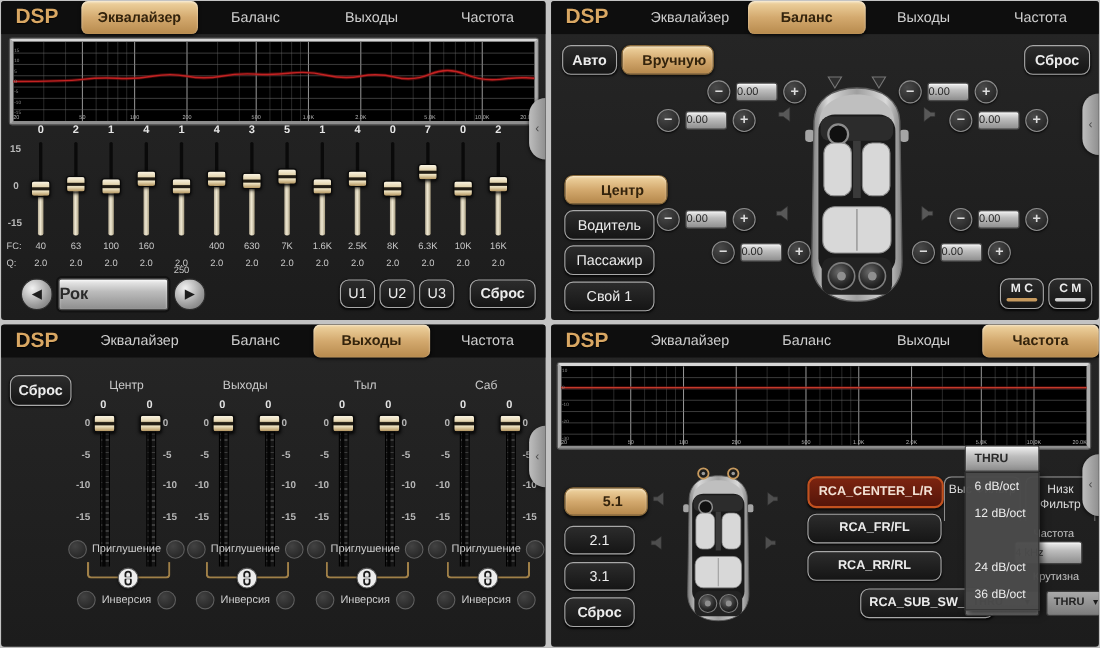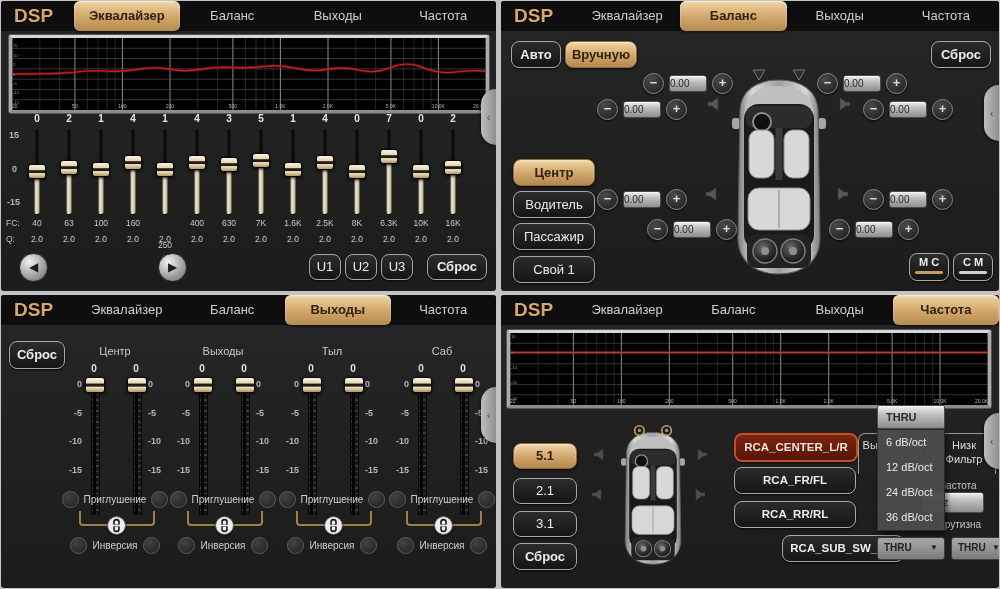--- a/index.html
+++ b/index.html
@@ -7,21 +7,21 @@
   #stage{position:relative;width:1000px;height:589px;background:#c3c3c3;overflow:hidden;}
   .panel{position:absolute;background:linear-gradient(180deg,#262626,#1c1c1c);overflow:hidden;border-radius:3px;}
   
   .hdr{position:absolute;left:0;top:0;right:0;height:30px;background:#0e0e0e;display:flex;align-items:stretch;}
   .logo{width:60px;color:#d9a763;font-size:19px;font-weight:bold;line-height:30px;padding-left:13px;text-shadow:0 1px 1px #000;}
   .tabs{flex:1;display:flex;}
   .tab{flex:1;text-align:center;color:#cfcfcf;font-size:13px;line-height:30px;cursor:pointer;}
   .tab.active{background:linear-gradient(180deg,#f0d5a2,#d3a96e 50%,#b78a4d);color:#33230c;font-weight:bold;border-radius:6px;box-shadow:inset 0 1px 2px rgba(255,255,255,.6),0 1px 3px rgba(0,0,0,.7);}
   
   .btn-dark{position:absolute;background:linear-gradient(180deg,#2c2c2c,#151515);border:1px solid #a8a8a8;border-radius:8px;color:#ececec;font-size:13px;text-align:center;box-shadow:0 1px 2px rgba(0,0,0,.8);}
-  .btn-gold{position:absolute;background:linear-gradient(180deg,#f0d5a2,#d3a96e 50%,#b4874b);border:1px solid #8a6a3a;border-radius:8px;color:#33230c;font-size:13px;font-weight:bold;text-align:center;box-shadow:inset 0 1px 2px rgba(255,255,255,.5),0 1px 3px rgba(0,0,0,.8);}
+  .btn-gold{position:absolute;background:linear-gradient(180deg,#f0d5a2,#d3a96e 50%,#b4874b);border:1px solid #8a6a3a;border-radius:8px;color:#33230c;font-size:13px;font-weight:bold;text-align:center;box-shadow:inset 0 1px 2px rgba(255,255,255,.5),0 1px 3px rgba(0,0,0,.8);padding-left:12px;}
   .graph-frame{position:absolute;background:#000;border:3px solid;border-color:#d6d6d6 #ababab #8d8d8d;border-radius:2px;box-shadow:0 0 0 1px #555,inset 0 0 4px #000;}
   .edge-handle{position:absolute;right:0;width:15px;height:56px;background:linear-gradient(90deg,#bdbdbd,#8f8f8f);border-radius:28px 0 0 28px;color:#4c4c4c;font-size:11px;line-height:56px;text-align:center;z-index:40;box-shadow:-1px 1px 3px rgba(0,0,0,.5);}
   .pm{width:19px;height:19px;border-radius:50%;background:radial-gradient(circle at 35% 30%,#4a4a4a,#1c1c1c);border:1px solid #8b8b8b;color:#dcdcdc;font-size:13px;font-weight:bold;line-height:17px;text-align:center;box-shadow:0 1px 2px rgba(0,0,0,.8);}
   .sbox{background:linear-gradient(180deg,#f0f0f0,#bdbdbd 40%,#8e8e8e);border:1px solid #4a4a4a;border-radius:3px;color:#2a2a2a;font-size:10px;text-align:left;box-shadow:inset 0 1px 1px rgba(255,255,255,.7);}
   .knob{position:absolute;background:linear-gradient(180deg,#faf4e3 0%,#e4d5af 36%,#221d14 44%,#221d14 58%,#f0e5c5 66%,#b3955f 100%);border:1px solid #090909;border-radius:3px;box-shadow:0 1px 3px rgba(0,0,0,.9);}
   .delay-ctl{position:absolute;display:flex;align-items:center;gap:5px;}
   .round-sm{width:15px;height:15px;border-radius:50%;background:radial-gradient(circle at 35% 30%,#434343,#1f1f1f);border:1px solid #5e5e5e;}
   .ftab{position:absolute;border:1px solid #999;border-bottom:none;border-radius:7px 7px 0 0;color:#ddd;font-size:11px;text-align:center;padding-top:4px;line-height:1.3;}
   .sel{position:absolute;background:linear-gradient(180deg,#a9a9a9,#7c7c7c);border:1px solid #3f3f3f;border-radius:3px;color:#222;font-size:10px;font-weight:bold;line-height:20px;padding:0 6px;text-align:left;}
   .sel .car{float:right;font-size:8px;color:#1c1c1c;}
@@ -220,20 +220,21 @@
         <div style="flex: 1 1 0%; text-align: center; color: rgb(200, 200, 200); font-size: 8.5px;">2.0</div>
         <div style="flex: 1 1 0%; text-align: center; color: rgb(200, 200, 200); font-size: 8.5px;">2.0</div>
         <div style="flex: 1 1 0%; text-align: center; color: rgb(200, 200, 200); font-size: 8.5px;">2.0</div>
         <div style="flex: 1 1 0%; text-align: center; color: rgb(200, 200, 200); font-size: 8.5px;">2.0</div>
         <div style="flex: 1 1 0%; text-align: center; color: rgb(200, 200, 200); font-size: 8.5px;">2.0</div>
       </div>
 
     <div style="position:absolute;left:18px;top:252px;width:27px;height:27px;border-radius:50%;background:radial-gradient(circle at 35% 30%,#f2f2f2,#9c9c9c 60%,#6d6d6d);border:1px solid #2c2c2c;text-align:center;">
       <span style="color:#1d1d1d;font-size:12px;line-height:27px;">◀</span>
     </div>
+    <div class="sbox" style="position:absolute;left:52px;top:252px;width:98px;height:27px;font-size:15px;font-weight:bold;line-height:27px;box-shadow:0 0 0 2px #121212,inset 0 1px 2px rgba(255,255,255,.8);">Рок</div>
     <div style="position:absolute;left:157px;top:252px;width:27px;height:27px;border-radius:50%;background:radial-gradient(circle at 35% 30%,#f2f2f2,#9c9c9c 60%,#6d6d6d);border:1px solid #2c2c2c;text-align:center;">
       <span style="color:#1d1d1d;font-size:12px;line-height:27px;">▶</span>
     </div>
     <div class="btn-dark" style="left:308px;top:253px;width:30px;height:24px;line-height:24px;">U1</div>
     <div class="btn-dark" style="left:344px;top:253px;width:30px;height:24px;line-height:24px;">U2</div>
     <div class="btn-dark" style="left:380px;top:253px;width:30px;height:24px;line-height:24px;">U3</div>
     <div class="btn-dark" style="left:426px;top:253px;width:58px;height:24px;line-height:24px;font-weight:bold;">Сброс</div>
     <div class="edge-handle" style="top:88px;">‹</div>
   </div>
 
@@ -669,19 +670,19 @@
     <div class="sel" style="left:450px;top:242px;width:42px;height:21px;">
       <span class="car">▼</span>
       <span>THRU</span>
     </div>
 
     <div style="position:absolute;left:376px;top:110px;width:68px;z-index:60;">
       <div class="sbox" style="height:22px;line-height:22px;font-size:11px;font-weight:bold;text-align:left;padding-left:8px;border-radius:2px;">THRU</div>
       <div id="dd-list" style="background:rgba(74,74,74,.97);border:1px solid #2c2c2c;box-shadow:2px 3px 6px rgba(0,0,0,.6);">
           <div style="height: 25px; line-height: 25px; color: rgb(236, 236, 236); font-size: 11px; padding-left: 8px;">6 dB/oct</div>
           <div style="height: 25px; line-height: 25px; color: rgb(236, 236, 236); font-size: 11px; padding-left: 8px;">12 dB/oct</div>
-          <div style="height: 25px; line-height: 25px; color: rgb(236, 236, 236); font-size: 11px; padding-left: 8px;">24 dB/oct</div>
+          <div style="height: 25px; line-height: 25px; color: rgb(236, 236, 236); font-size: 11px; padding-left: 8px; margin-top: 24px;">24 dB/oct</div>
           <div style="height: 25px; line-height: 25px; color: rgb(236, 236, 236); font-size: 11px; padding-left: 8px;">36 dB/oct</div>
         </div>
     </div>
     <div class="edge-handle" style="top:118px;">‹</div>
   </div>
 </div>
 
 </body></html>

